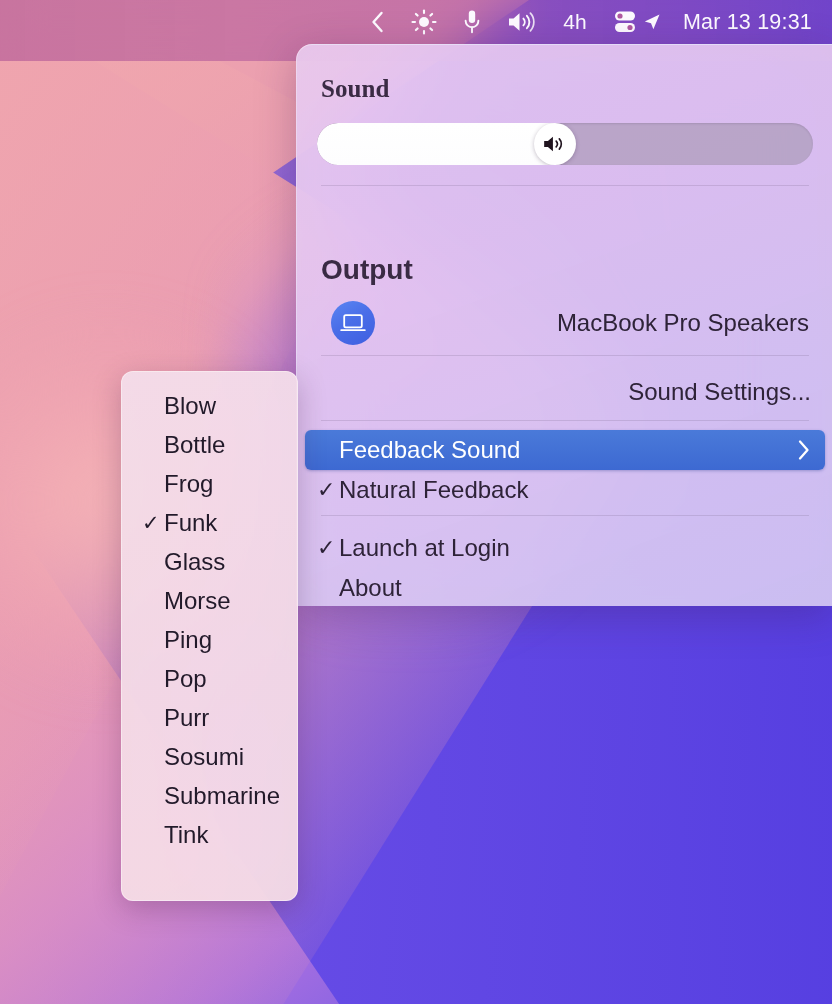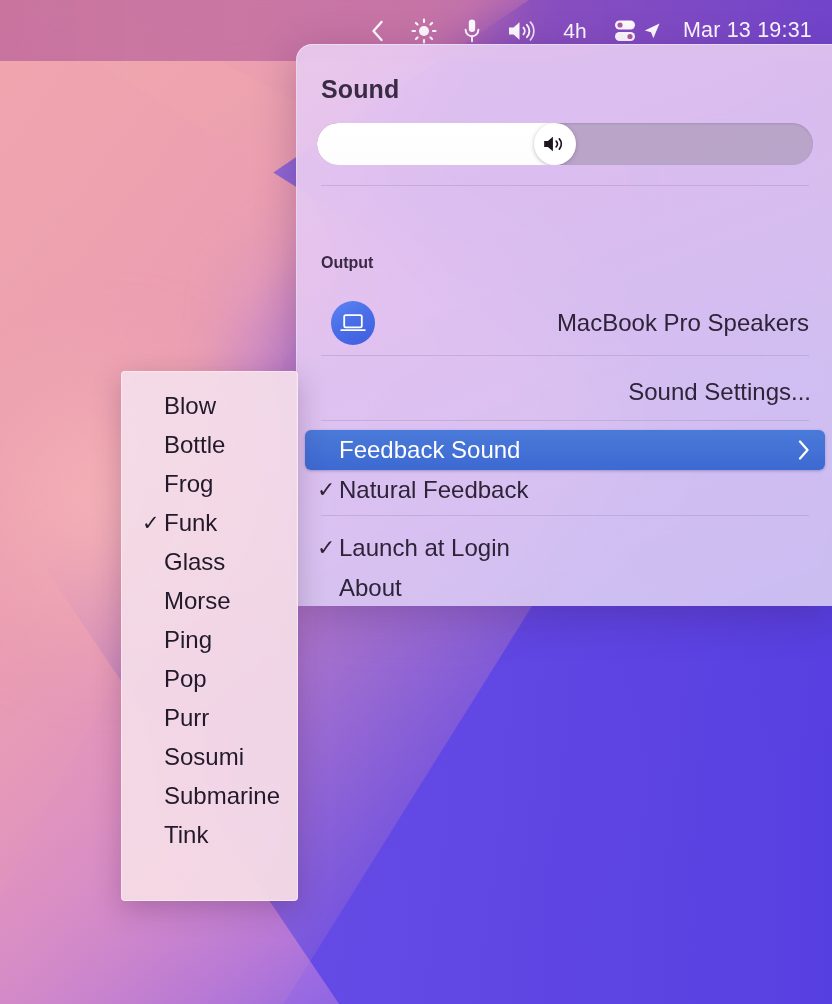--- a/index.html
+++ b/index.html
@@ -78,21 +78,21 @@
   
   #menubar {
     position:absolute; left:0; top:0; width:832px; height:61px;
     background:linear-gradient(90deg,
       rgba(176,86,150,0.62) 0%,
       rgba(178,90,155,0.60) 30%,
       rgba(172,88,162,0.60) 55%,
       rgba(150,80,178,0.62) 80%,
       rgba(128,72,190,0.64) 100%);
     backdrop-filter:blur(22px);
-    display:flex; align-items:center; justify-content:flex-end;
+    display:flex; align-items:flex-start; justify-content:flex-end;
     padding-right:12px;
     color:#fff;
   }
   .mb-item {
     display:flex; align-items:center; justify-content:center;
     height:44px; padding:0 13px;
     color:#fdfaff;
   }
   .mb-text { font-size:21px; letter-spacing:0.2px; font-weight:400; }
   #mb-clock { padding-right:8px; padding-left:10px; }
@@ -111,21 +111,21 @@
       rgba(210,198,241,0.94) 100%);
     backdrop-filter:blur(42px) saturate(165%);
     border-radius:16px 0 0 0;
     box-shadow:0 10px 40px rgba(60,20,80,0.28);
     border-top:1px solid rgba(255,255,255,0.45);
     border-left:1px solid rgba(255,255,255,0.30);
     overflow:hidden;
   }
   #sp-title {
     position:absolute; left:24px; top:30px;
-    font-size:25px; font-weight:700; color:#3a2b44; letter-spacing:0.1px;
+    font-size:25px; font-weight:700; color:#3a2b44; letter-spacing:0.1px;font-family:Liberation Serif, serif;
   }
 
   
   #volume-slider {
     position:absolute; left:20px; top:78px;
     width:496px; height:42px;
     border-radius:21px;
     background:rgba(150,140,158,0.48);
     box-shadow:inset 0 1px 2px rgba(80,60,90,0.18);
     overflow:hidden;
@@ -149,21 +149,21 @@
     position:absolute; left:24px; width:488px; height:1px;
     background:rgba(120,100,135,0.22);
   }
   #div-1 { top:140px; }
   #div-2 { top:310px; }
   #div-3 { top:375px; }
   #div-4 { top:470px; }
 
   #sp-output-label {
     position:absolute; left:24px; top:209px;
-    font-size:16px; font-weight:700; color:#3a2b44;text-align:center;
+    font-size:28px; font-weight:700; color:#3a2b44;text-align:center;
   }
 
   #output-row {
     position:absolute; left:24px; top:250px;
     width:488px; height:56px;
     display:flex; align-items:center; gap:16px;
     padding-left:10px; border-radius:8px;justify-content:space-between;
   }
   #output-icon {
     width:44px; height:44px; border-radius:50%;
@@ -205,21 +205,21 @@
   
   #submenu {
     position:absolute;
     left:121px; top:371px;
     width:177px; height:530px;
     background:linear-gradient(170deg,
       rgba(243,222,234,0.94) 0%,
       rgba(243,220,230,0.94) 50%,
       rgba(245,221,228,0.94) 100%);
     backdrop-filter:blur(40px) saturate(160%);
-    border-radius:4px;
+    border-radius:12px;
     box-shadow:0 8px 28px rgba(70,25,70,0.27);
     border:1px solid rgba(255,255,255,0.40);
     padding-top:14px;
     overflow:hidden;
   }
   .sub-row {
     height:39px;
     display:flex; align-items:center;
     font-size:24px; color:#221a2a;
     padding-left:20px;

